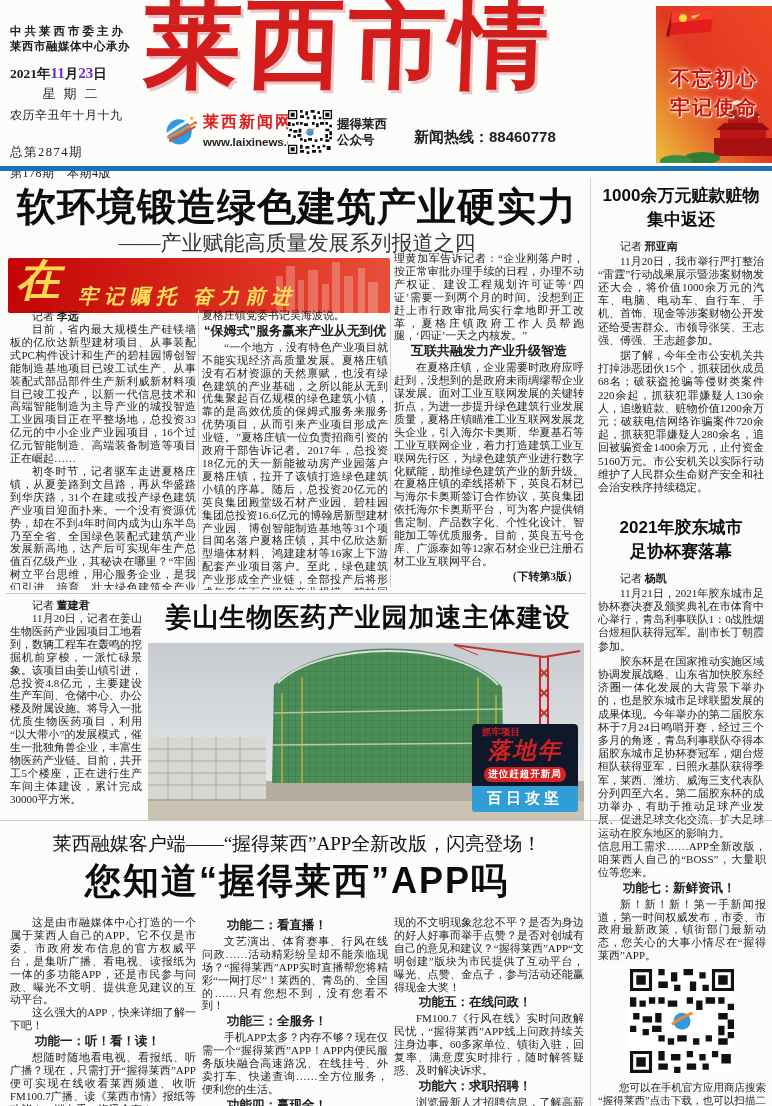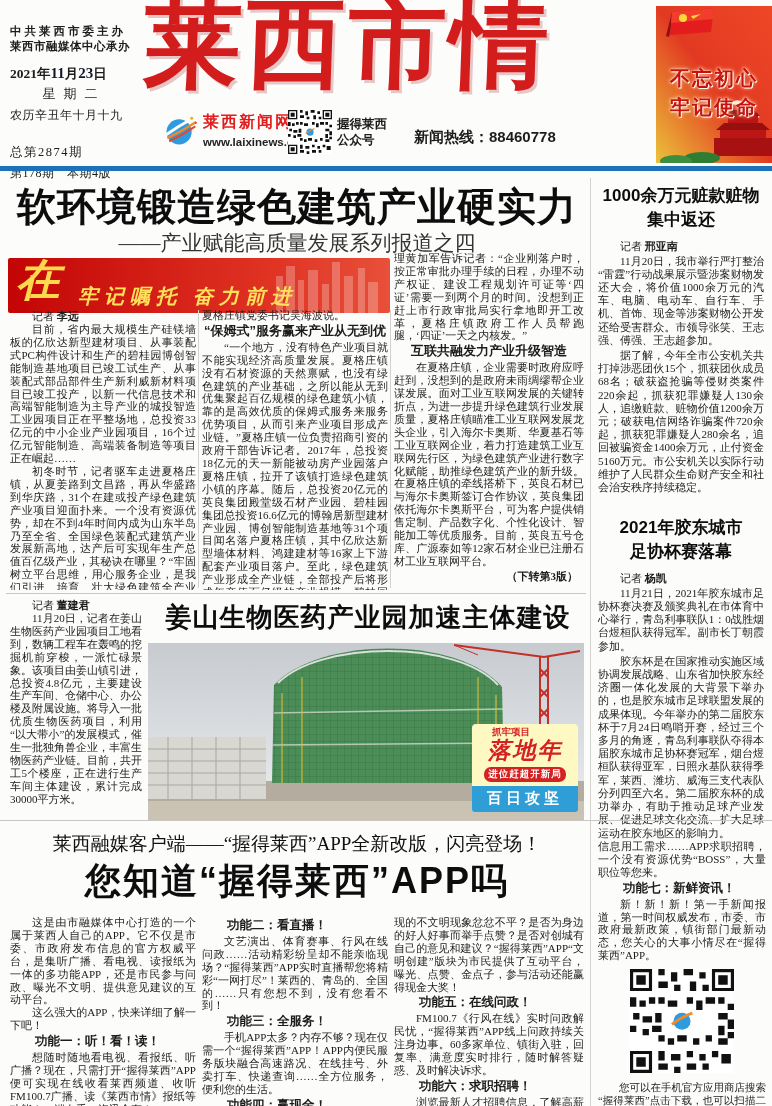--- a/index.html
+++ b/index.html
@@ -6,21 +6,21 @@
   body{
     width:772px;height:1106px;position:relative;overflow:hidden;
     background:#fcfcfb;color:#1c1c1c;
     font-family:"Liberation Serif","DejaVu Serif",serif;
   }
   .abs{position:absolute;}
   .sans{font-family:"Liberation Sans","DejaVu Sans",sans-serif;}
   p{margin:0;}
   .body-text{font-size:11px;line-height:12.9px;text-align:justify;}
   .ind{text-indent:2em;}
-  .red{color:#0f172a;}
+  .red{color:#6d28d9;}
   .b{font-weight:bold;}
   .vline{position:absolute;width:1px;background:#d4d2cf;}
   .hline{position:absolute;height:1px;background:#c9c7c4;}
 
   
   #mast-info{left:10px;top:24px;width:128px;}
   .org{font-size:11.5px;font-weight:bold;white-space:nowrap;}
   .org1{letter-spacing:3px;}
   .org2{letter-spacing:0.5px;}
   .dateline{margin-top:11px;font-size:13.5px;font-weight:bold;}
@@ -78,21 +78,21 @@
   #sidebar .byline{margin-top:7px;}
   #sidebar p.body-text{margin-top:2px;line-height:13.2px;}
 
   
   #photo-c1{left:10px;top:598px;width:132px;height:236px;}
   #photo-headline{left:151px;top:600px;width:434px;text-align:center;
     font-size:26px;font-weight:900;letter-spacing:1px;color:#0d0d0d;}
   #photo{left:148px;top:643px;width:436px;height:177px;background:#d7dadc;}
   .badge{position:absolute;right:6px;bottom:8px;width:106px;text-align:center;
     font-family:"Liberation Sans","DejaVu Sans",sans-serif;}
-  .badge-top{background:#fef9c3;border-radius:4px 4px 0 0;padding:2px 12px 4px;}
+  .badge-top{background:#0f172a;border-radius:4px 4px 0 0;padding:2px 2px 4px;}
   .badge-tag{display:block;text-align:left;margin-left:8px;color:#d42222;font-size:9.5px;font-weight:bold;}
   .badge-main{display:block;color:#d42222;font-size:23px;font-weight:bold;font-style:italic;line-height:1.05;
     font-family:"Liberation Serif","DejaVu Serif",serif;letter-spacing:2px;}
   .badge-ribbon{display:inline-block;background:#d42222;color:#fff;font-size:9.5px;font-weight:bold;
     border-radius:7px;padding:1px 4px;margin-top:2px;letter-spacing:1px;}
   .badge-bottom{background:#2f9ed6;color:#fff;font-weight:bold;font-size:15px;letter-spacing:4px;
     padding:3px 0 4px;border-radius:0 0 3px 3px;}
 
   
   #app-kicker{left:8px;top:831px;width:578px;text-align:center;font-size:19px;color:#111;}
@@ -355,21 +355,21 @@
 
 </div>
 <div class="abs col body-text" id="app-c3">
   <p>现的不文明现象忿忿不平？是否为身边的好人好事而举手点赞？是否对创城有自己的意见和建议？“握得莱西”APP“文明创建”版块为市民提供了互动平台，曝光、点赞、金点子，参与活动还能赢得现金大奖！</p>
   <p class="fn-head">功能五：在线问政！</p>
   <p class="ind">FM100.7《行风在线》实时问政解民忧，“握得莱西”APP线上问政持续关注身边事。60多家单位、镇街入驻，回复率、满意度实时排行，随时解答疑惑、及时解决诉求。</p>
   <p class="fn-head">功能六：求职招聘！</p>
   <p class="ind">浏览最新人才招聘信息，了解高薪职位列表及岗位要求、薪资待遇，发布职位</p>
 </div>
 <div class="abs col body-text" id="app-c4">
-  <p>信息用工需求……APP求职招聘，一个没有资源优势“BOSS”，大量职位等您来。</p>
+  <p>信息用工需求……APP全新改版，咱莱西人自己的“BOSS”，大量职位等您来。</p>
   <p class="fn-head">功能七：新鲜资讯！</p>
   <p class="ind">新！新！新！第一手新闻报道，第一时间权威发布，市委、市政府最新政策，镇街部门最新动态，您关心的大事小情尽在“握得莱西”APP。</p>
   <div class="qr-big-wrap">
     <svg width="104" height="104" viewBox="0 0 33 33">
         <use href="#sym-qr"></use>
       </svg>
   </div>
   <p class="ind" style="font-size:10.5px;line-height:12.6px;">您可以在手机官方应用商店搜索“握得莱西”点击下载，也可以扫描二维码直接下载。</p>
 </div>
 

